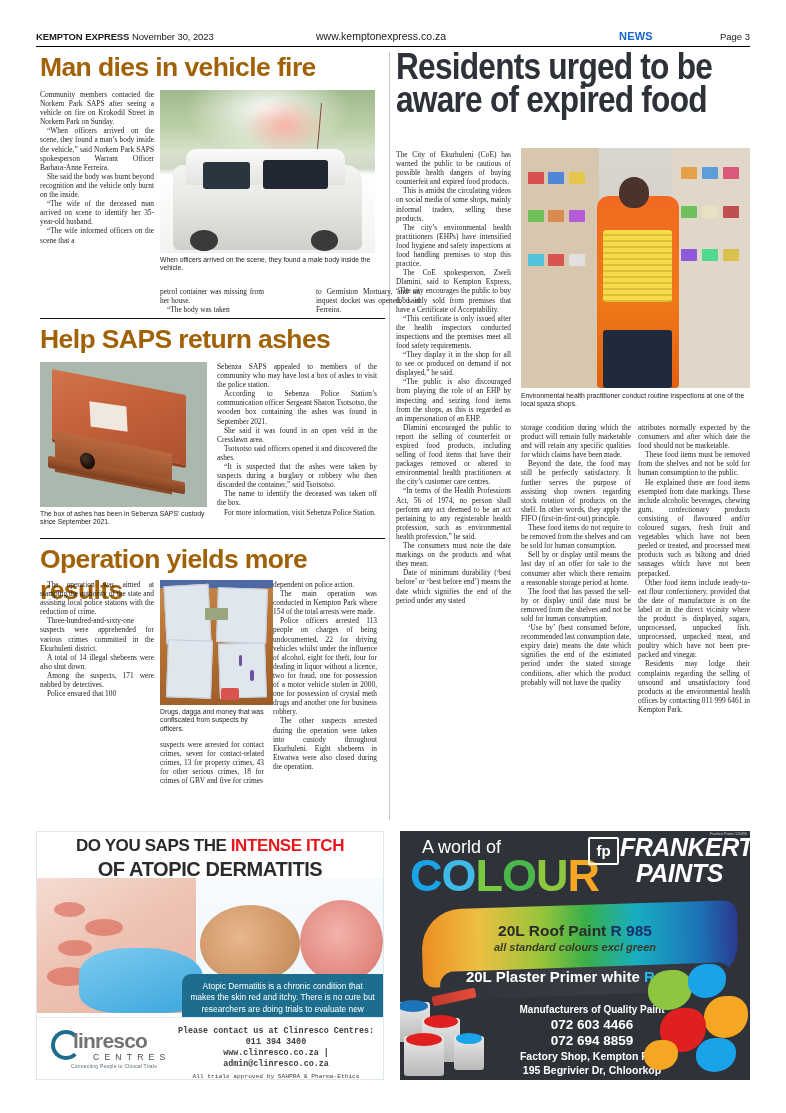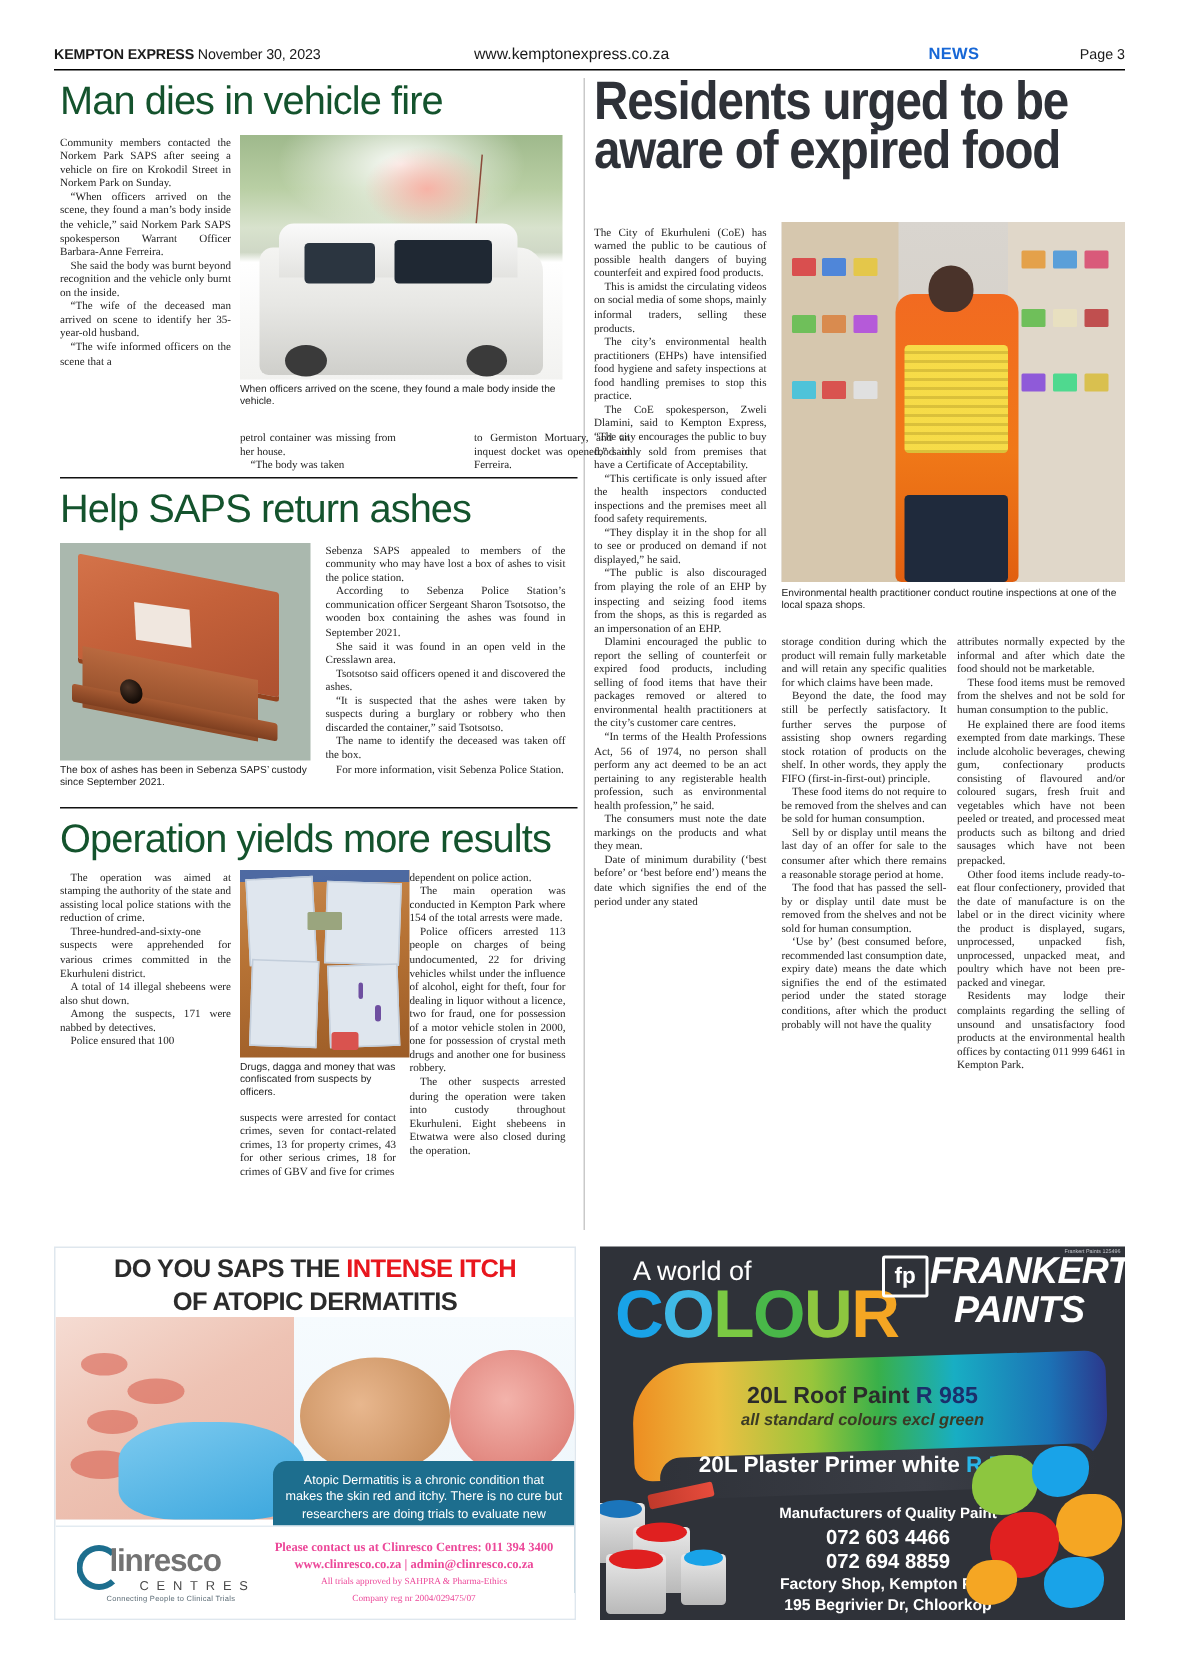--- a/index.html
+++ b/index.html
@@ -32,21 +32,21 @@
     font-family:"Liberation Serif", serif;
     font-size:7.4px; line-height:9.1px;
     text-align:justify; color:#1d1d1d;
   }
   .body-col p { margin:0; text-indent:7px; }
   .body-col p.first { text-indent:0; }
 
   .hl-thin {
     position:absolute;
     font-family:"Liberation Sans", sans-serif;
-    font-weight:400; color:#14532d;
+    font-weight:700; color:#a16207;
     letter-spacing:-0.6px;
   }
   .hl-fat {
     position:absolute;
     font-family:"Liberation Sans", sans-serif;
     font-weight:700; color:#2e3138;
     letter-spacing:-0.9px;
     line-height:0.92em;
     transform: scaleX(0.88);
     transform-origin: left top;
@@ -160,21 +160,21 @@
   }
   .ad-left .hdr {
     position:absolute; left:0; top:4px; width:100%;
     text-align:center; font-family:"Liberation Sans", sans-serif;
     font-weight:700; font-size:17px; color:#2b2b2b; letter-spacing:-0.4px;
   }
   .ad-left .hdr .red { color:#e8161d; }
   .ad-left .hdr2 {
     position:absolute; left:0; top:26px; width:100%;
     text-align:center; font-family:"Liberation Sans", sans-serif;
-    font-weight:700; font-size:17px; color:#2b2b2b; letter-spacing:-0.4px;
+    font-weight:700; font-size:20px; color:#2b2b2b; letter-spacing:-0.4px;
   }
   .ad-left .photostrip{
     position:absolute; left:0; top:46px; width:100%; height:135px;
     background:linear-gradient(180deg,#f6fbfe,#eef6fb);
   }
   .ad-left .arm{
     position:absolute; left:0; top:0; width:46%; height:100%;
     background:linear-gradient(150deg,#f5dcd3 0%,#eec3b4 45%,#e8b3a2 100%);
   }
   .ad-left .rash{ position:absolute; border-radius:50%; background:rgba(214,86,70,.55); }
@@ -224,22 +224,22 @@
     font-family:"Liberation Sans", sans-serif; font-size:8.6px;
     color:#4a4a4a; letter-spacing:5.2px;
   }
   .ad-left .logo .ltag{
     position:absolute; left:24px; top:37px;
     font-family:"Liberation Sans", sans-serif; font-size:5px;
     color:#5b6b75; letter-spacing:.2px;
   }
   .ad-left .contact{
     position:absolute; right:8px; top:8px; width:198px;
-    text-align:center; font-family:Liberation Serif, serif;
-    color:#ec4899;
+    text-align:center; font-family:Liberation Mono, monospace;
+    color:#404040;
   }
   .ad-left .contact .l1{ font-size:8.4px; font-weight:700; line-height:11px;}
   .ad-left .contact .l2{ font-size:8.4px; font-weight:700; line-height:11px;}
   .ad-left .contact .l3{ font-size:6.2px; margin-top:3px; line-height:8px;}
 
   .ad-right{
     left:400px; top:831px; width:350px; height:249px;
     background:#2f3239; color:#fff;
   }
   .ad-right .tiny-credit{
@@ -489,21 +489,21 @@
   <div class="body-col" style="left:521px; top:423px; width:110px;">
     <p class="first">storage condition during which the product will remain fully marketable and will retain any specific qualities for which claims have been made.</p>
     <p>Beyond the date, the food may still be perfectly satisfactory. It further serves the purpose of assisting shop owners regarding stock rotation of products on the shelf. In other words, they apply the FIFO (first-in-first-out) principle.</p>
     <p>These food items do not require to be removed from the shelves and can be sold for human consumption.</p>
     <p>Sell by or display until means the last day of an offer for sale to the consumer after which there remains a reasonable storage period at home.</p>
     <p>The food that has passed the sell-by or display until date must be removed from the shelves and not be sold for human consumption.</p>
     <p>‘Use by’ (best consumed before, recommended last consumption date, expiry date) means the date which signifies the end of the estimated period under the stated storage conditions, after which the product probably will not have the quality</p>
   </div>
 
   <div class="body-col" style="left:638px; top:423px; width:112px;">
-    <p class="first">attributes normally expected by the informal and after which date the food should not be marketable.</p>
+    <p class="first">attributes normally expected by the consumers and after which date the food should not be marketable.</p>
     <p>These food items must be removed from the shelves and not be sold for human consumption to the public.</p>
     <p>He explained there are food items exempted from date markings. These include alcoholic beverages, chewing gum, confectionary products consisting of flavoured and/or coloured sugars, fresh fruit and vegetables which have not been peeled or treated, and processed meat products such as biltong and dried sausages which have not been prepacked.</p>
     <p>Other food items include ready-to-eat flour confectionery, provided that the date of manufacture is on the label or in the direct vicinity where the product is displayed, sugars, unprocessed, unpacked fish, unprocessed, unpacked meat, and poultry which have not been pre-packed and vinegar.</p>
     <p>Residents may lodge their complaints regarding the selling of unsound and unsatisfactory food products at the environmental health offices by contacting 011 999 6461 in Kempton Park.</p>
   </div>
 
   <div class="ad ad-left">
     <div class="hdr">
       <span>DO YOU SAPS THE </span><span class="red">INTENSE ITCH</span>
     </div>

